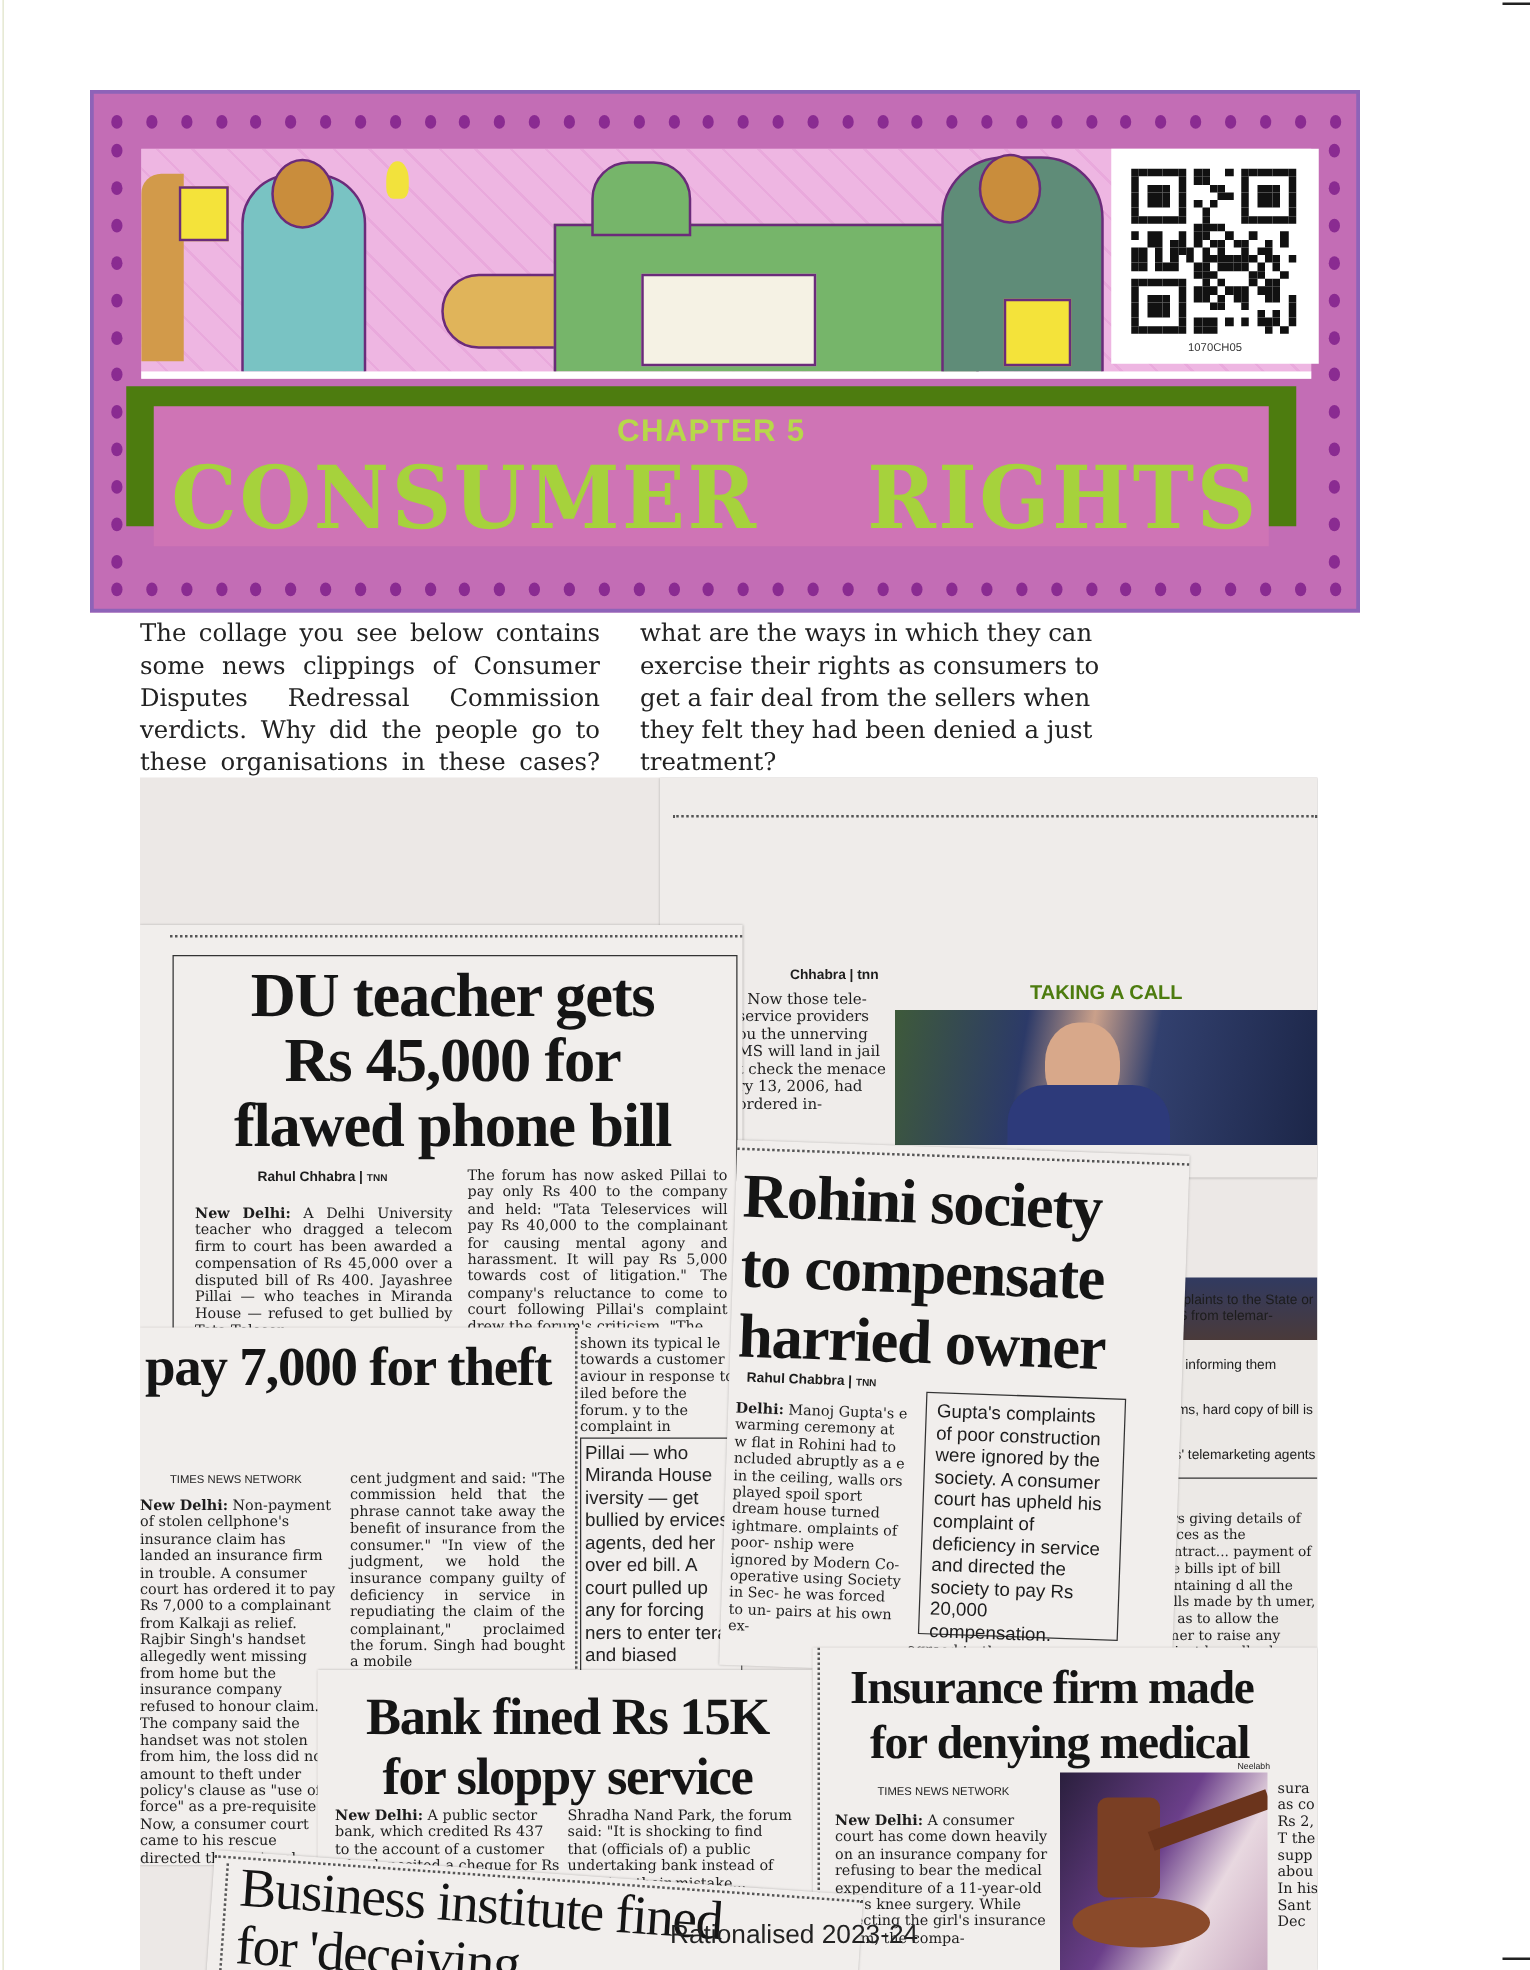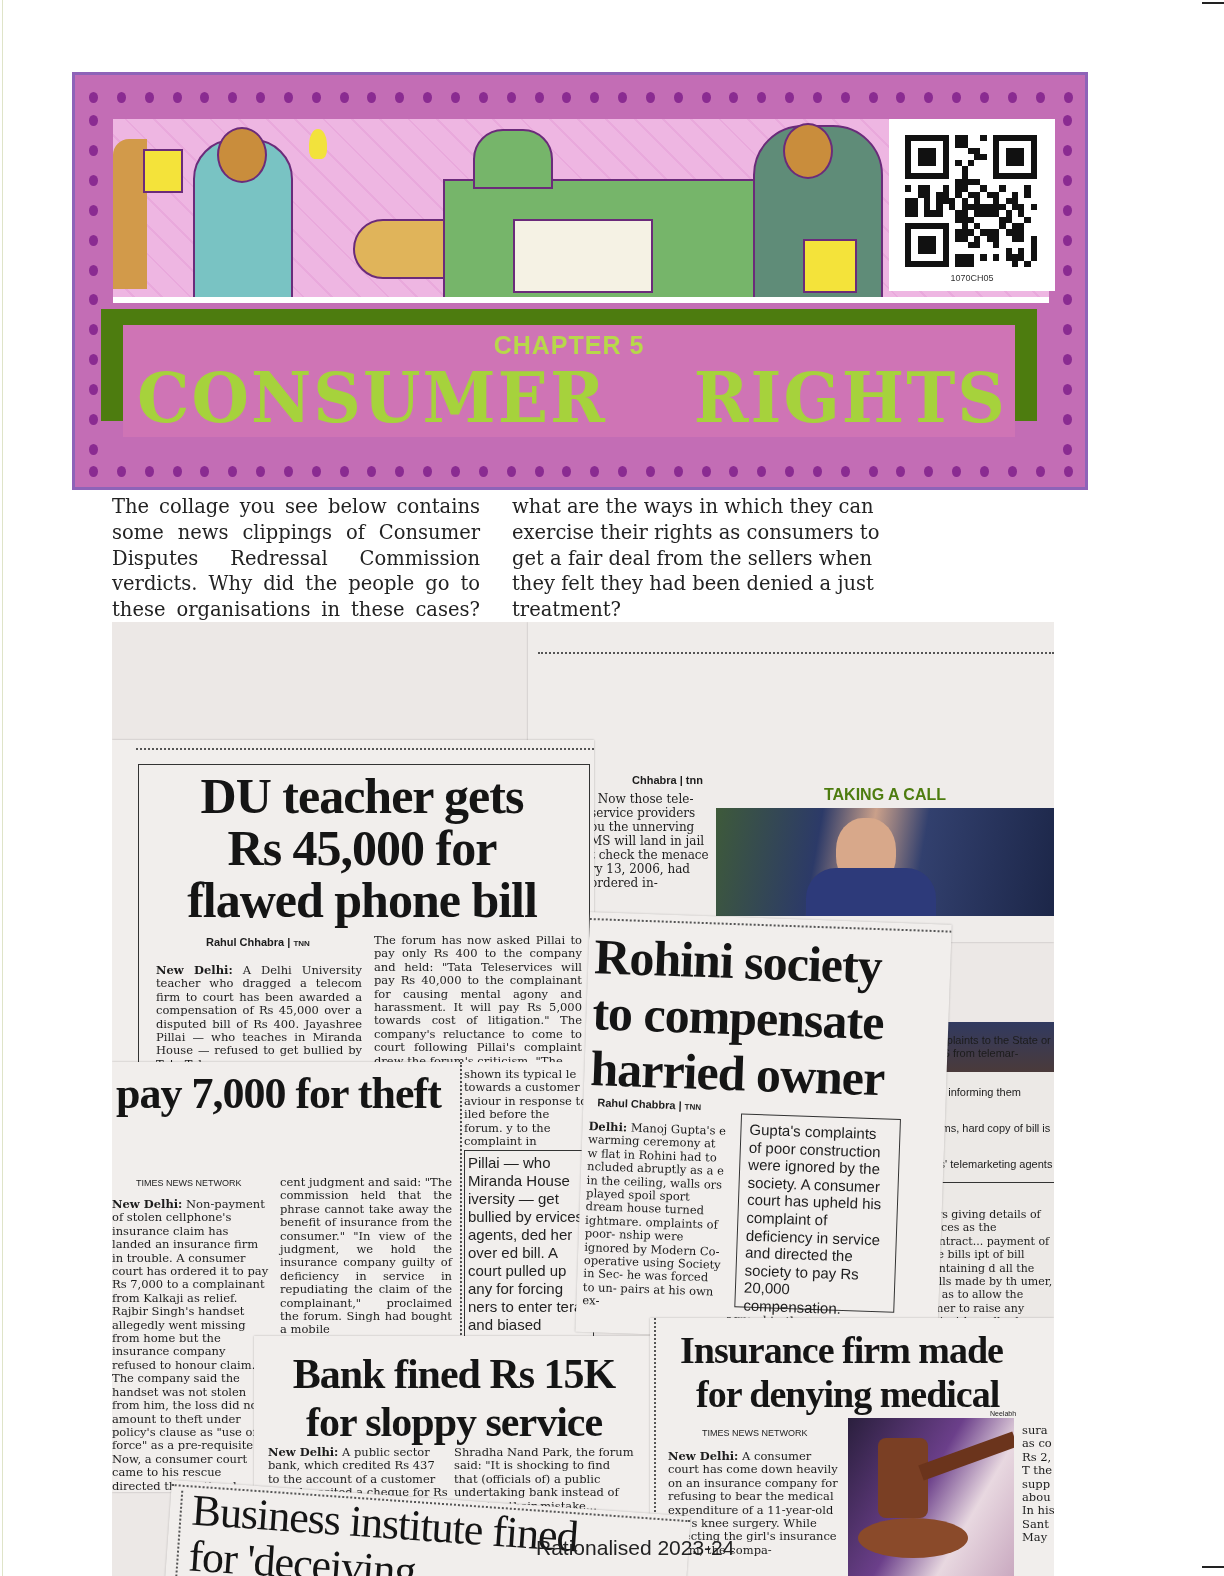--- a/index.html
+++ b/index.html
@@ -725,21 +725,21 @@
       <div style="margin-left:16px;">for denying medical</div>
     </div>
     <div class="byline" style="position:absolute;left:52px;top:110px;font-size:9px;font-weight:normal;">TIMES NEWS NETWORK</div>
     <div class="body-text" style="position:absolute;left:18px;top:132px;width:170px;text-align:left;"><b>New Delhi:</b> <span>A consumer court has come down heavily on an insurance company for refusing to bear the medical expenditure of a 11-year-old girl's knee surgery. While rejecting the girl's insurance claim, the compa-</span></div>
     <div style="position:absolute;left:340px;top:92px;font-family:'Liberation Sans',sans-serif;font-size:7px;">Neelabh</div>
     <div class="photo" style="left:198px;top:100px;width:166px;height:158px;background:linear-gradient(120deg,#2a1f3d 0%,#6b3f8a 45%,#e8d8e0 70%,#c9a9c0 100%);">
       <div style="position:absolute;left:30px;top:20px;width:50px;height:80px;background:#7a3f24;border-radius:8px;"></div>
       <div style="position:absolute;left:70px;top:30px;width:100px;height:16px;background:#6b341c;transform:rotate(-20deg);"></div>
       <div style="position:absolute;left:10px;top:100px;width:110px;height:40px;background:#8a4a2a;border-radius:50%;"></div>
     </div>
-    <div class="body-text" style="position:absolute;left:372px;top:106px;width:34px;text-align:left;overflow:hidden;">sura as co Rs 2, T the supp abou In his Sant May</div>
+    <div class="body-text" style="position:absolute;left:372px;top:106px;width:34px;text-align:left;overflow:hidden;">sura as co Rs 2, T the supp abou In his Sant Dec</div>
   </div>
 
   <div class="clip" style="left:60px;top:858px;width:520px;height:140px;transform:rotate(4deg);transform-origin:top left;">
     <div class="dotted-top" style="top:4px;left:0;right:0;"></div>
     <div style="position:absolute;left:10px;top:10px;height:130px;border-left:2px dotted #555;"></div>
     <div class="headline" style="position:absolute;left:22px;top:6px;font-size:44px;line-height:46px;white-space:nowrap;font-weight:normal;">
       <div>Business institute fined</div>
       <div>for 'deceiving</div>
     </div>
   </div>

